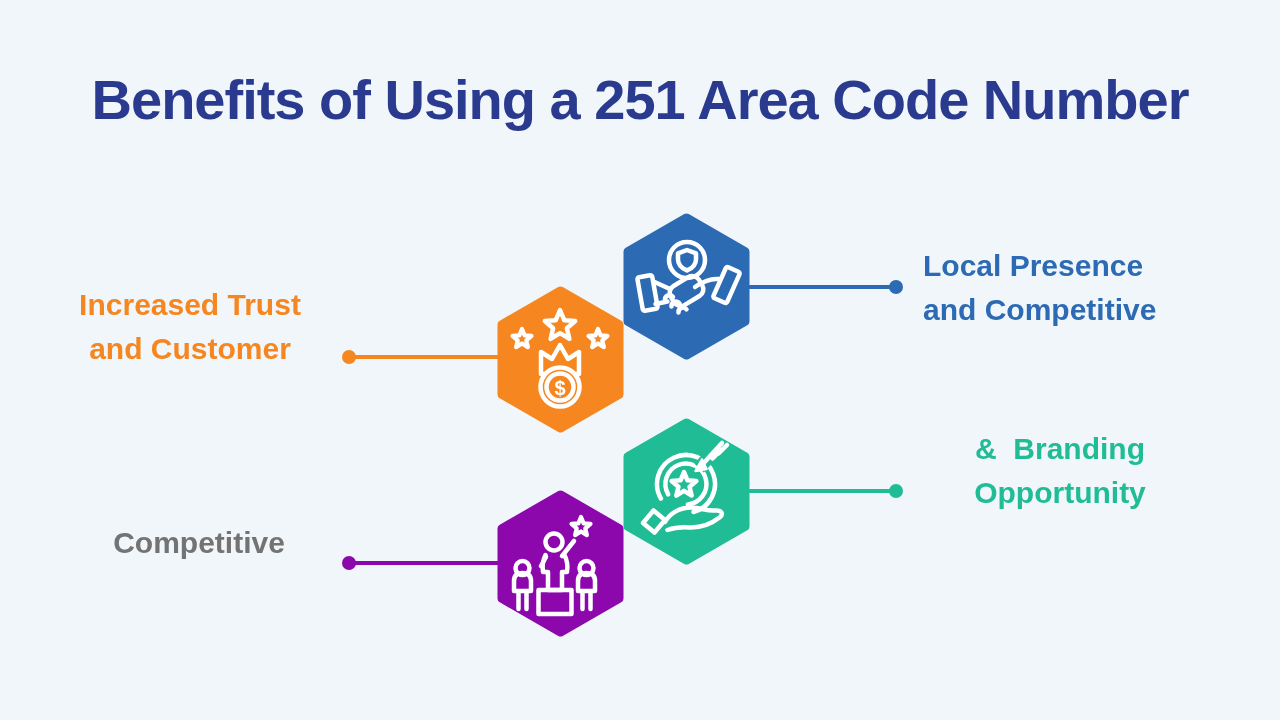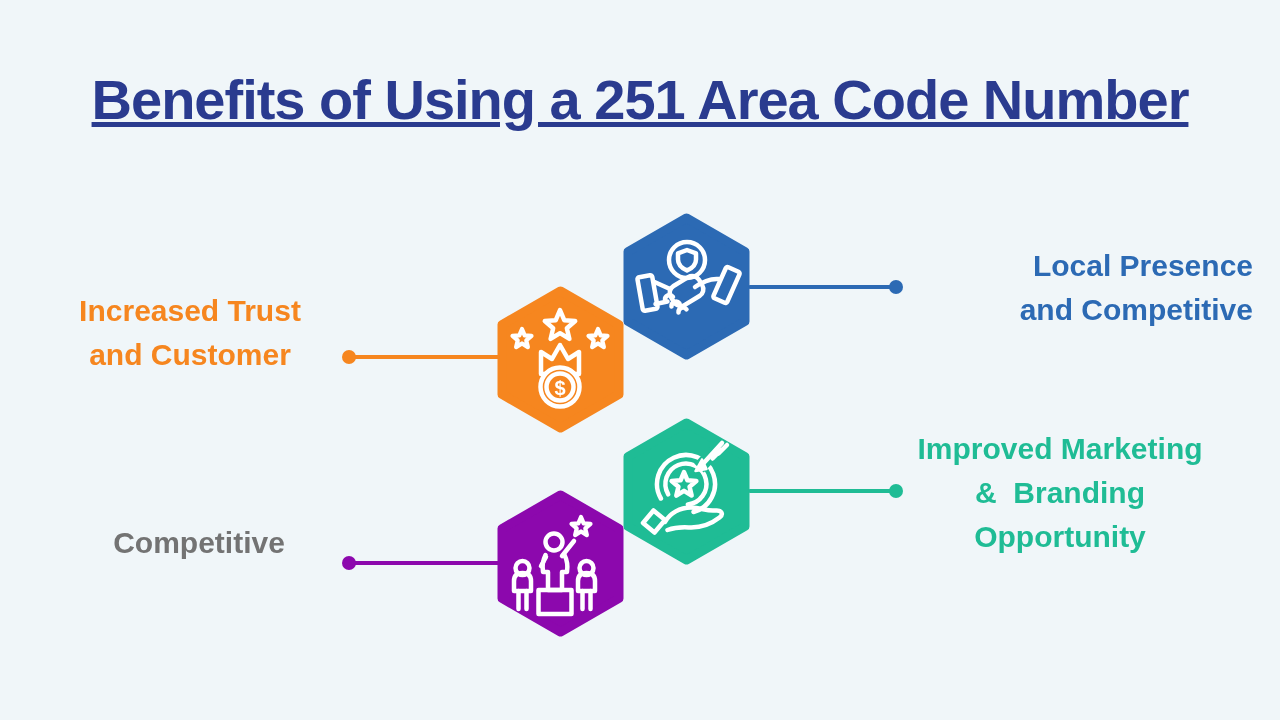--- a/index.html
+++ b/index.html
@@ -44,38 +44,37 @@
     position: absolute;
     width: 14px;
     height: 14px;
     border-radius: 50%;
   }
   .label {
     position: absolute;
     font-size: 30px;
     font-weight: 700;
     line-height: 44px;
-    text-align: right;
   }
   .label.center { text-align: center; }
   .label-line { white-space: pre-wrap; }
   .defs-holder { position: absolute; width: 0; height: 0; overflow: hidden; }
 </style>
 </head>
 <body>
 
 <div class="canvas" style="background: rgb(240, 246, 249);">
 
   <svg class="defs-holder" aria-hidden="true">
     <defs>
       <path id="star-shape" d="M0 -10 L2.65 -3.64 L9.51 -3.09 L4.28 1.39 L5.88 8.09 L0 4.5 L-5.88 8.09 L-4.28 1.39 L-9.51 -3.09 L-2.65 -3.64 Z"></path>
     </defs>
   </svg>
 
-  <h1 class="title" style="color: rgb(42, 59, 143); text-decoration: underline;">Benefits of Using a 251 Area Code Number</h1>
+  <h1 class="title" style="color: rgb(42, 59, 143);">Benefits of Using a 251 Area Code Number</h1>
 
   <svg class="hex" style="left: 623px; top: 213px; color: rgb(44, 106, 180);" width="127" height="147" viewBox="0 0 127 147">
     <polygon points="63.5,5 122,38.6 122,108.4 63.5,142 5,108.4 5,38.6"></polygon>
     <g class="icon-art" transform="translate(17,26)">
       <circle cx="47" cy="21" r="18"></circle>
       <path d="M47 11 l9 3.4 v6 c0 5.6 -3.6 8.6 -9 11 c-5.4 -2.4 -9 -5.4 -9 -11 v-6 z"></path>
       <rect x="0" y="37" width="15" height="34" rx="2" transform="rotate(-10 7.5 54)"></rect>
       <rect x="79" y="29" width="15" height="34" rx="2" transform="rotate(24 86.5 46)"></rect>
       <path d="M79 40 C 69 39 62 43 55 48"></path>
       <rect x="30" y="41" width="33" height="22" rx="8" transform="rotate(-31 46.5 52)"></rect>
@@ -138,33 +137,32 @@
 
   <div class="connector-line" style="left: 748px; top: 285px; width: 148px; background: rgb(44, 106, 180);"></div>
   <div class="connector-dot" style="left: 889px; top: 280px; background: rgb(44, 106, 180);"></div>
 
   <div class="connector-line" style="left: 349px; top: 561px; width: 151px; background: rgb(140, 8, 173);"></div>
   <div class="connector-dot" style="left: 342px; top: 556px; background: rgb(140, 8, 173);"></div>
 
   <div class="connector-line" style="left: 748px; top: 489px; width: 148px; background: rgb(31, 188, 149);"></div>
   <div class="connector-dot" style="left: 889px; top: 484px; background: rgb(31, 188, 149);"></div>
 
-  <div class="label center" style="left: 30px; top: 289px; width: 320px; color: rgb(246, 134, 31);">
+  <div class="label center" style="left: 30px; top: 283px; width: 320px; color: rgb(246, 134, 31);">
     <div class="label-line">Increased Trust</div>
     <div class="label-line">and Customer</div>
   </div>
 
   <div class="label" style="left: 923px; top: 244px; width: 330px; color: rgb(44, 106, 180);">
     <div class="label-line">Local Presence</div>
     <div class="label-line">and Competitive</div>
   </div>
 
   <div class="label center" style="left: 39px; top: 521px; width: 320px; color: #737373;">
     <div class="label-line">Competitive</div>
   </div>
 
   <div class="label center" style="left: 885px; top: 427px; width: 350px; color: rgb(31, 188, 149);">
-    <div class="label-line">Improved Marketing</div>
     <div class="label-line">&amp;  Branding</div>
     <div class="label-line">Opportunity</div>
   </div>
 
 </div>
 
 </body></html>

